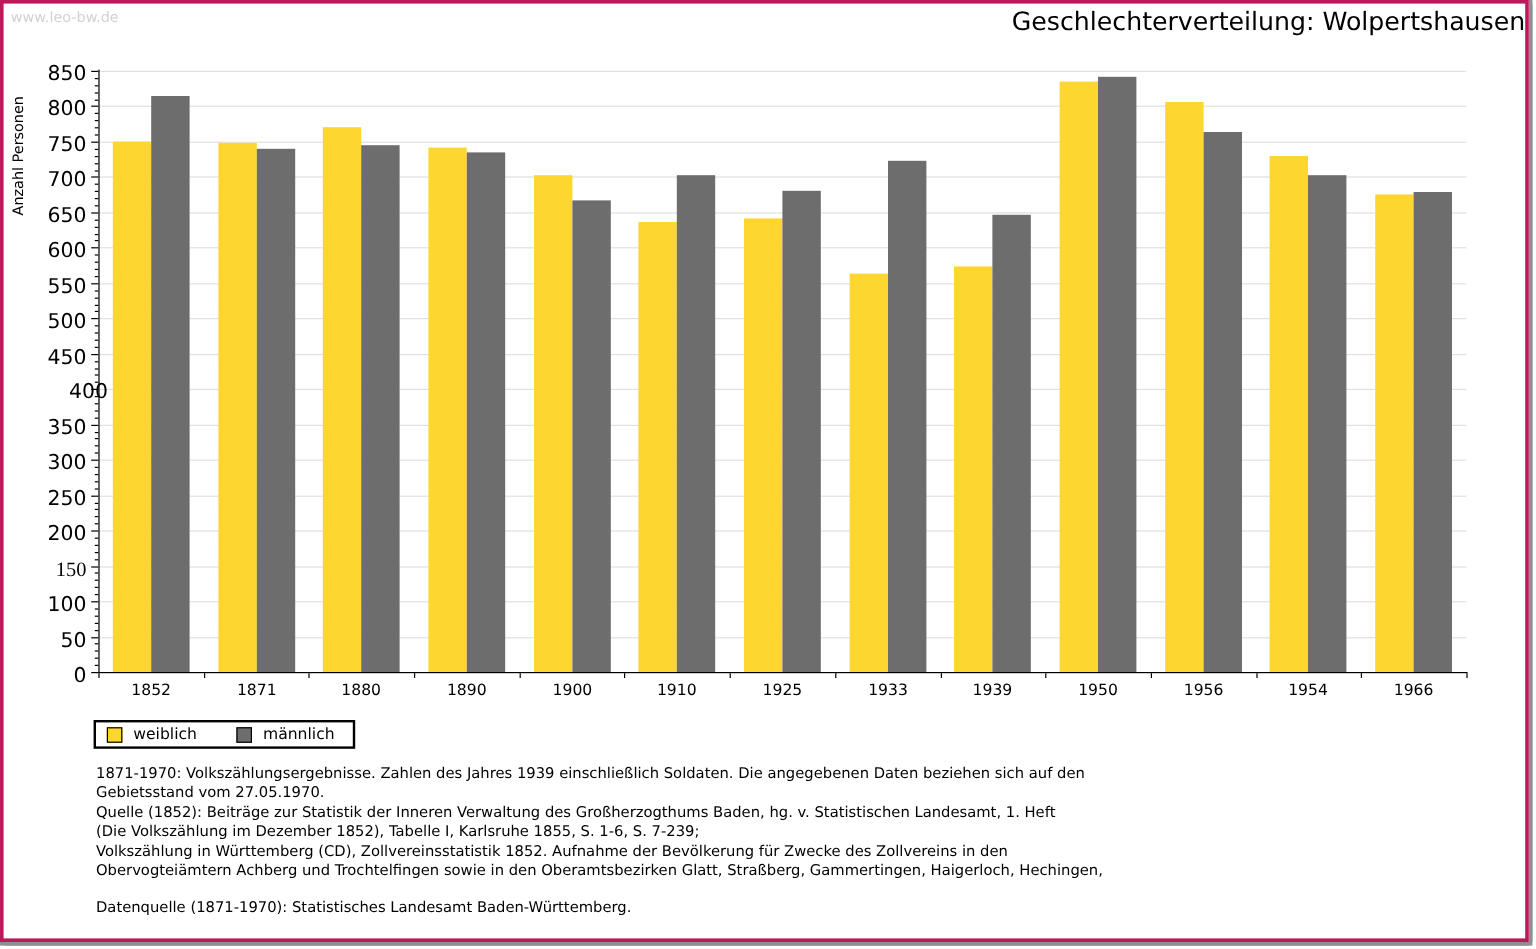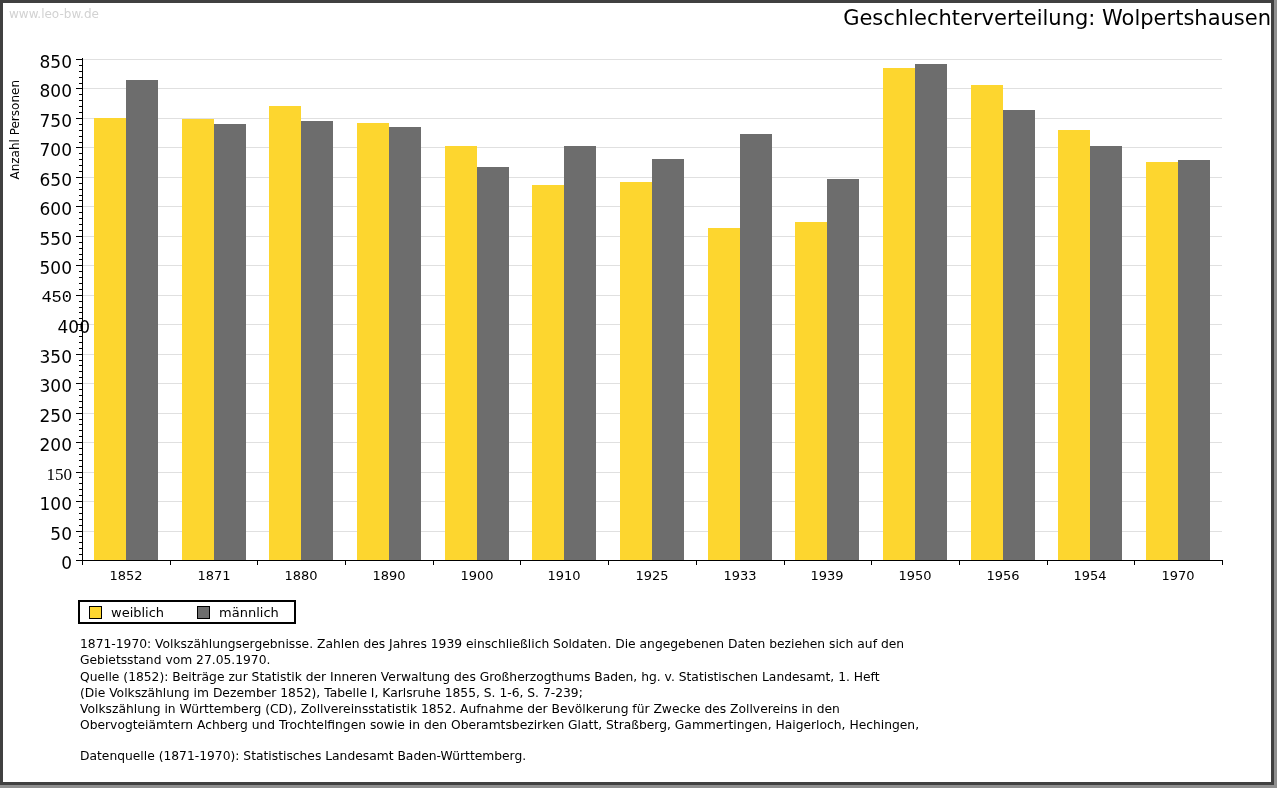--- a/index.html
+++ b/index.html
@@ -10,21 +10,21 @@
     background: #ffffff;
     font-family: "DejaVu Sans", "Liberation Sans", sans-serif;
     overflow: hidden;
   }
   .frame {
     position: absolute;
     left: 0; top: 0;
     width: 1274px;
     height: 785px;
     box-sizing: border-box;
-    border: 3px solid #404040;
+    border: 3px solid #be185d;
     background: #fff;
     box-shadow: 3px 0 0 #8f8f8f, 0 3px 0 #8f8f8f, 3px 3px 0 #8f8f8f;
   }
   .watermark {
     position: absolute;
     left: 6px; top: 4px;
     font-size: 12px;
     color: #d2d2d2;
   }
   .chart-title {
@@ -204,21 +204,21 @@
       <div class="tick" style="left: 76px; top: 339px; width: 3px; height: 1px; background: rgb(0, 0, 0);"></div>
       <div class="tick" style="left: 76px; top: 333px; width: 3px; height: 1px; background: rgb(0, 0, 0);"></div>
       <div class="tick" style="left: 76px; top: 327px; width: 3px; height: 1px; background: rgb(0, 0, 0);"></div>
       <div class="tick" style="left: 73px; top: 321px; width: 6px; height: 1px; background: rgb(0, 0, 0);"></div>
       <div class="ytick-label" style="left: 49px; top: 314px;">400</div>
       <div class="tick" style="left: 76px; top: 315px; width: 3px; height: 1px; background: rgb(0, 0, 0);"></div>
       <div class="tick" style="left: 76px; top: 309px; width: 3px; height: 1px; background: rgb(0, 0, 0);"></div>
       <div class="tick" style="left: 76px; top: 304px; width: 3px; height: 1px; background: rgb(0, 0, 0);"></div>
       <div class="tick" style="left: 76px; top: 298px; width: 3px; height: 1px; background: rgb(0, 0, 0);"></div>
       <div class="tick" style="left: 73px; top: 292px; width: 6px; height: 1px; background: rgb(0, 0, 0);"></div>
-      <div class="ytick-label" style="left: 31px; top: 285px; font-family: Liberation Mono, monospace;">450</div>
+      <div class="ytick-label" style="left: 31px; top: 285px;">450</div>
       <div class="tick" style="left: 76px; top: 286px; width: 3px; height: 1px; background: rgb(0, 0, 0);"></div>
       <div class="tick" style="left: 76px; top: 280px; width: 3px; height: 1px; background: rgb(0, 0, 0);"></div>
       <div class="tick" style="left: 76px; top: 274px; width: 3px; height: 1px; background: rgb(0, 0, 0);"></div>
       <div class="tick" style="left: 76px; top: 268px; width: 3px; height: 1px; background: rgb(0, 0, 0);"></div>
       <div class="tick" style="left: 73px; top: 262px; width: 6px; height: 1px; background: rgb(0, 0, 0);"></div>
       <div class="ytick-label" style="left: 31px; top: 255px;">500</div>
       <div class="tick" style="left: 76px; top: 256px; width: 3px; height: 1px; background: rgb(0, 0, 0);"></div>
       <div class="tick" style="left: 76px; top: 251px; width: 3px; height: 1px; background: rgb(0, 0, 0);"></div>
       <div class="tick" style="left: 76px; top: 245px; width: 3px; height: 1px; background: rgb(0, 0, 0);"></div>
       <div class="tick" style="left: 76px; top: 239px; width: 3px; height: 1px; background: rgb(0, 0, 0);"></div>
@@ -279,21 +279,21 @@
       <div class="xtick-label" style="left: 263px; top: 565px;">1880</div>
       <div class="xtick-label" style="left: 351px; top: 565px;">1890</div>
       <div class="xtick-label" style="left: 439px; top: 565px;">1900</div>
       <div class="xtick-label" style="left: 526px; top: 565px;">1910</div>
       <div class="xtick-label" style="left: 614px; top: 565px;">1925</div>
       <div class="xtick-label" style="left: 702px; top: 565px;">1933</div>
       <div class="xtick-label" style="left: 789px; top: 565px;">1939</div>
       <div class="xtick-label" style="left: 877px; top: 565px;">1950</div>
       <div class="xtick-label" style="left: 965px; top: 565px;">1956</div>
       <div class="xtick-label" style="left: 1052px; top: 565px;">1954</div>
-      <div class="xtick-label" style="left: 1140px; top: 565px;">1970</div>
+      <div class="xtick-label" style="left: 1140px; top: 565px;">1966</div>
     </div>
 
   <div class="legend">
     <div class="legend-item">
       <span class="swatch" id="swatch-0" style="background: rgb(253, 214, 47);"></span>
       <span>weiblich</span>
     </div>
     <div class="legend-item">
       <span class="swatch" id="swatch-1" style="background: rgb(109, 109, 109);"></span>
       <span>männlich</span>

